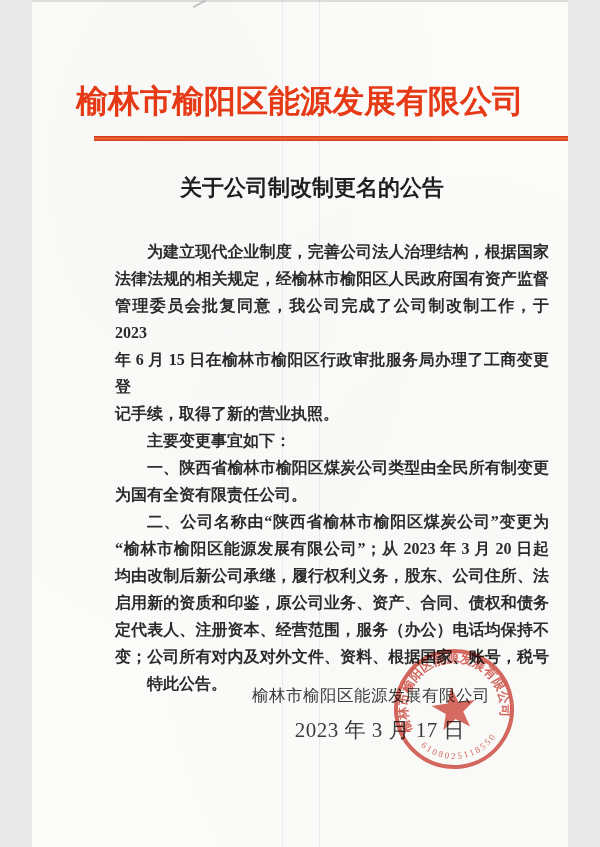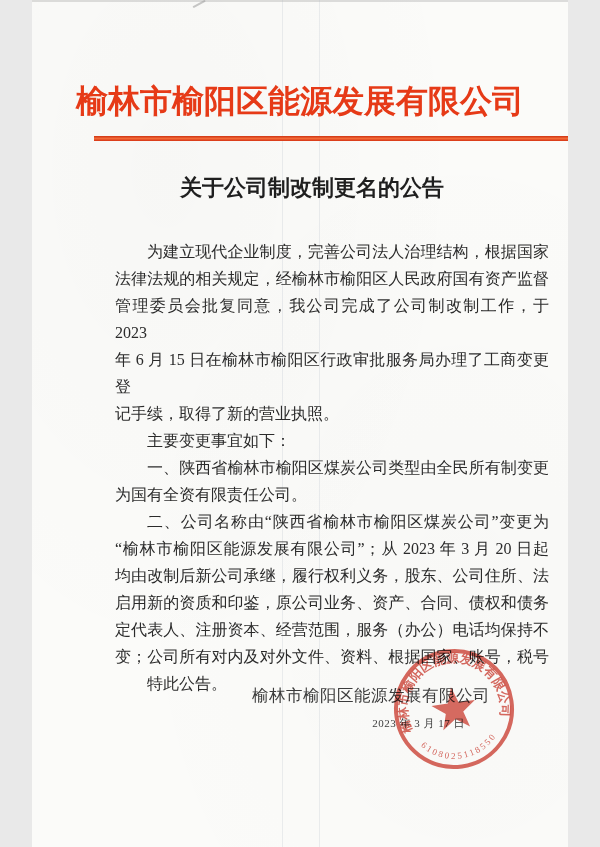--- a/index.html
+++ b/index.html
@@ -41,33 +41,33 @@
     background:linear-gradient(to bottom,#cf3312 0%,#f26a38 50%,#d63414 100%);
   }
   .announcement-title{
     position:absolute;top:174px;left:0;width:100%;
     margin:0;text-align:center;
     font-size:22px;line-height:28px;font-weight:bold;color:#1f1f1f;
     transform:translateX(12px);
   }
   .doc-body{
     position:absolute;top:238px;left:83px;width:434px;
-    font-size:16px;line-height:27px;color:#2b2b2b;
+    font-size:16px;line-height:27px;color:#2b2b2b;font-weight:bold;
   }
   .bline{width:100%;text-align:left;}
   .bline.j{text-align:justify;text-align-last:justify;}
   .bline.i{text-indent:32px;}
 
   .sig-company{
     position:absolute;top:685px;right:78px;
     font-size:16.5px;color:#3c3c3c;letter-spacing:0.5px;white-space:nowrap;
   }
   .sig-date{
     position:absolute;top:716px;right:103px;
-    font-size:11px;color:#3c3c3c;letter-spacing:0.5px;white-space:nowrap;
+    font-size:21px;color:#3c3c3c;letter-spacing:0.5px;white-space:nowrap;
   }
   .seal{
     position:absolute;left:358px;top:645px;width:128px;height:128px;
     transform:rotate(-8deg);
     mix-blend-mode:multiply;
     opacity:0.88;
   }
   .seal text{font-family:"Liberation Serif","DejaVu Serif",serif;}
 </style>
 </head>

